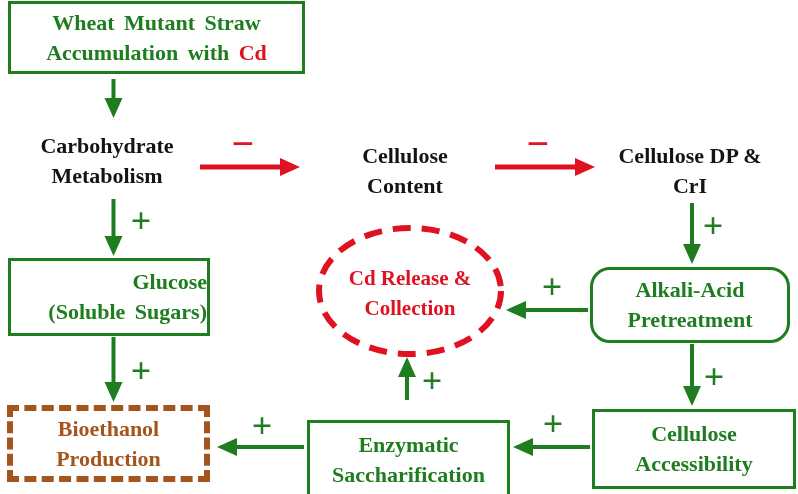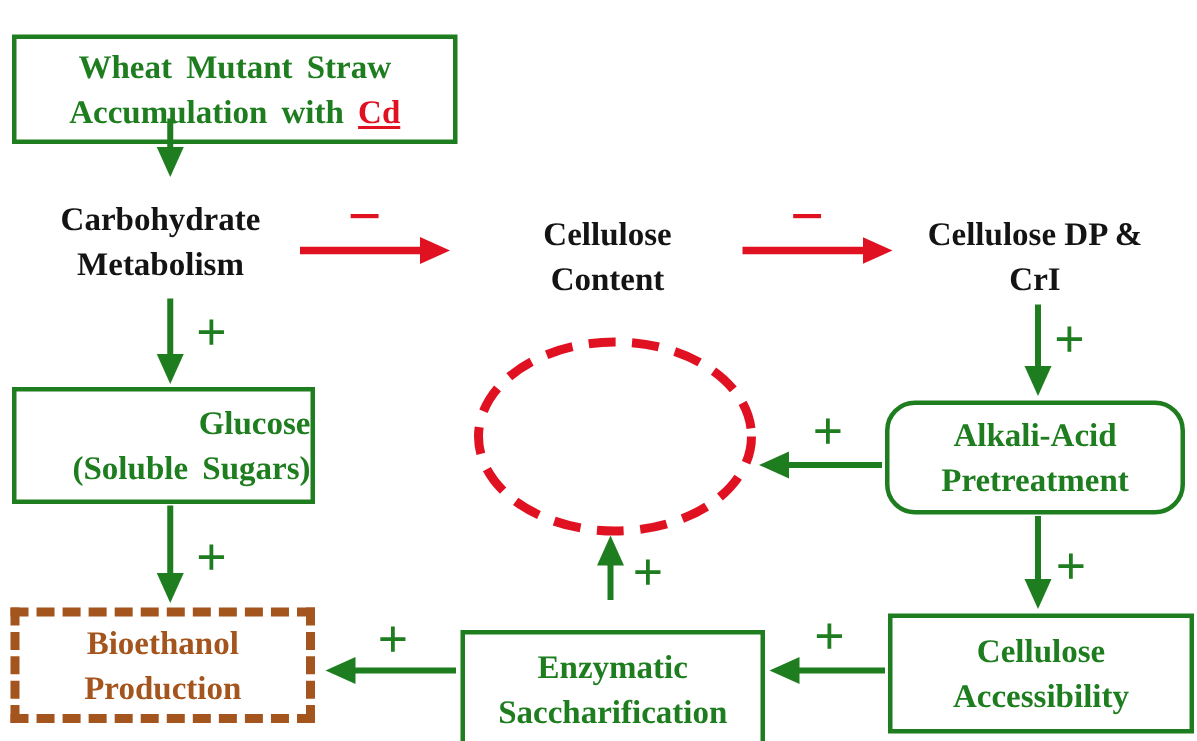--- a/index.html
+++ b/index.html
@@ -15,34 +15,34 @@
   }
   .arrow-layer{position:absolute;left:0;top:0;width:798px;height:494px;}
   .gline{stroke:var(--green);stroke-width:4;}
   .rline{stroke:var(--red);stroke-width:5;}
   .box{
     position:absolute;display:flex;flex-direction:column;justify-content:center;
     align-items:center;text-align:center;font-size:22px;line-height:30px;
   }
   .box .line{display:block;white-space:nowrap;}
   .green-box{border:3px solid var(--green);color:var(--green);}
-  #box-wheat{left:8px;top:23px;width:291px;height:67px;word-spacing:4px;}
+  #box-wheat{left:8px;top:1px;width:291px;height:67px;word-spacing:4px;}
   #box-glucose{left:8px;top:258px;width:196px;height:72px;word-spacing:4px;align-items:flex-end;}
   #box-bioethanol{left:7px;top:405px;width:191px;height:65px;border:6px dashed var(--brown);color:var(--brown);}
   #box-alkali{left:590px;top:267px;width:194px;height:70px;border-radius:20px;}
   #box-cellacc{left:592px;top:409px;width:198px;height:74px;}
   #box-enzymatic{left:307px;top:420px;width:197px;height:74px;}
   .label{
     position:absolute;text-align:center;color:var(--black);font-size:22px;line-height:30px;
   }
   #label-carbohydrate{left:18px;top:131px;width:178px;}
   #label-cellcontent{left:330px;top:141px;width:150px;}
   #label-celldp{left:610px;top:141px;width:160px;}
   #label-cdrelease{left:319px;top:263px;width:182px;color:var(--red);font-size:21px;line-height:30px;}
-  .cd{color:var(--red);text-decoration:underline;}
+  .cd{color:var(--red);}
   .plus{
     position:absolute;width:30px;text-align:center;color:var(--green);
     font-size:36px;line-height:42px;
   }
   #plus-1{left:126px;top:200px;}
   #plus-2{left:126px;top:350px;}
   #plus-3{left:698px;top:205px;}
   #plus-4{left:537px;top:266px;}
   #plus-5{left:699px;top:356px;}
   #plus-6{left:538px;top:403px;}
@@ -108,20 +108,24 @@
   <div class="box green-box" id="box-glucose">
     <span class="line">Glucose</span>
     <span class="line">(Soluble Sugars)</span>
   </div>
 
   <div class="box" id="box-bioethanol">
     <span class="line">Bioethanol</span>
     <span class="line">Production</span>
   </div>
 
+  <div class="label" id="label-cdrelease">
+    <span class="line">Cd Release &amp;</span>
+    <span class="line">Collection</span>
+  </div>
 
   <div class="box green-box" id="box-alkali">
     <span class="line">Alkali-Acid</span>
     <span class="line">Pretreatment</span>
   </div>
 
   <div class="box green-box" id="box-cellacc">
     <span class="line">Cellulose</span>
     <span class="line">Accessibility</span>
   </div>

